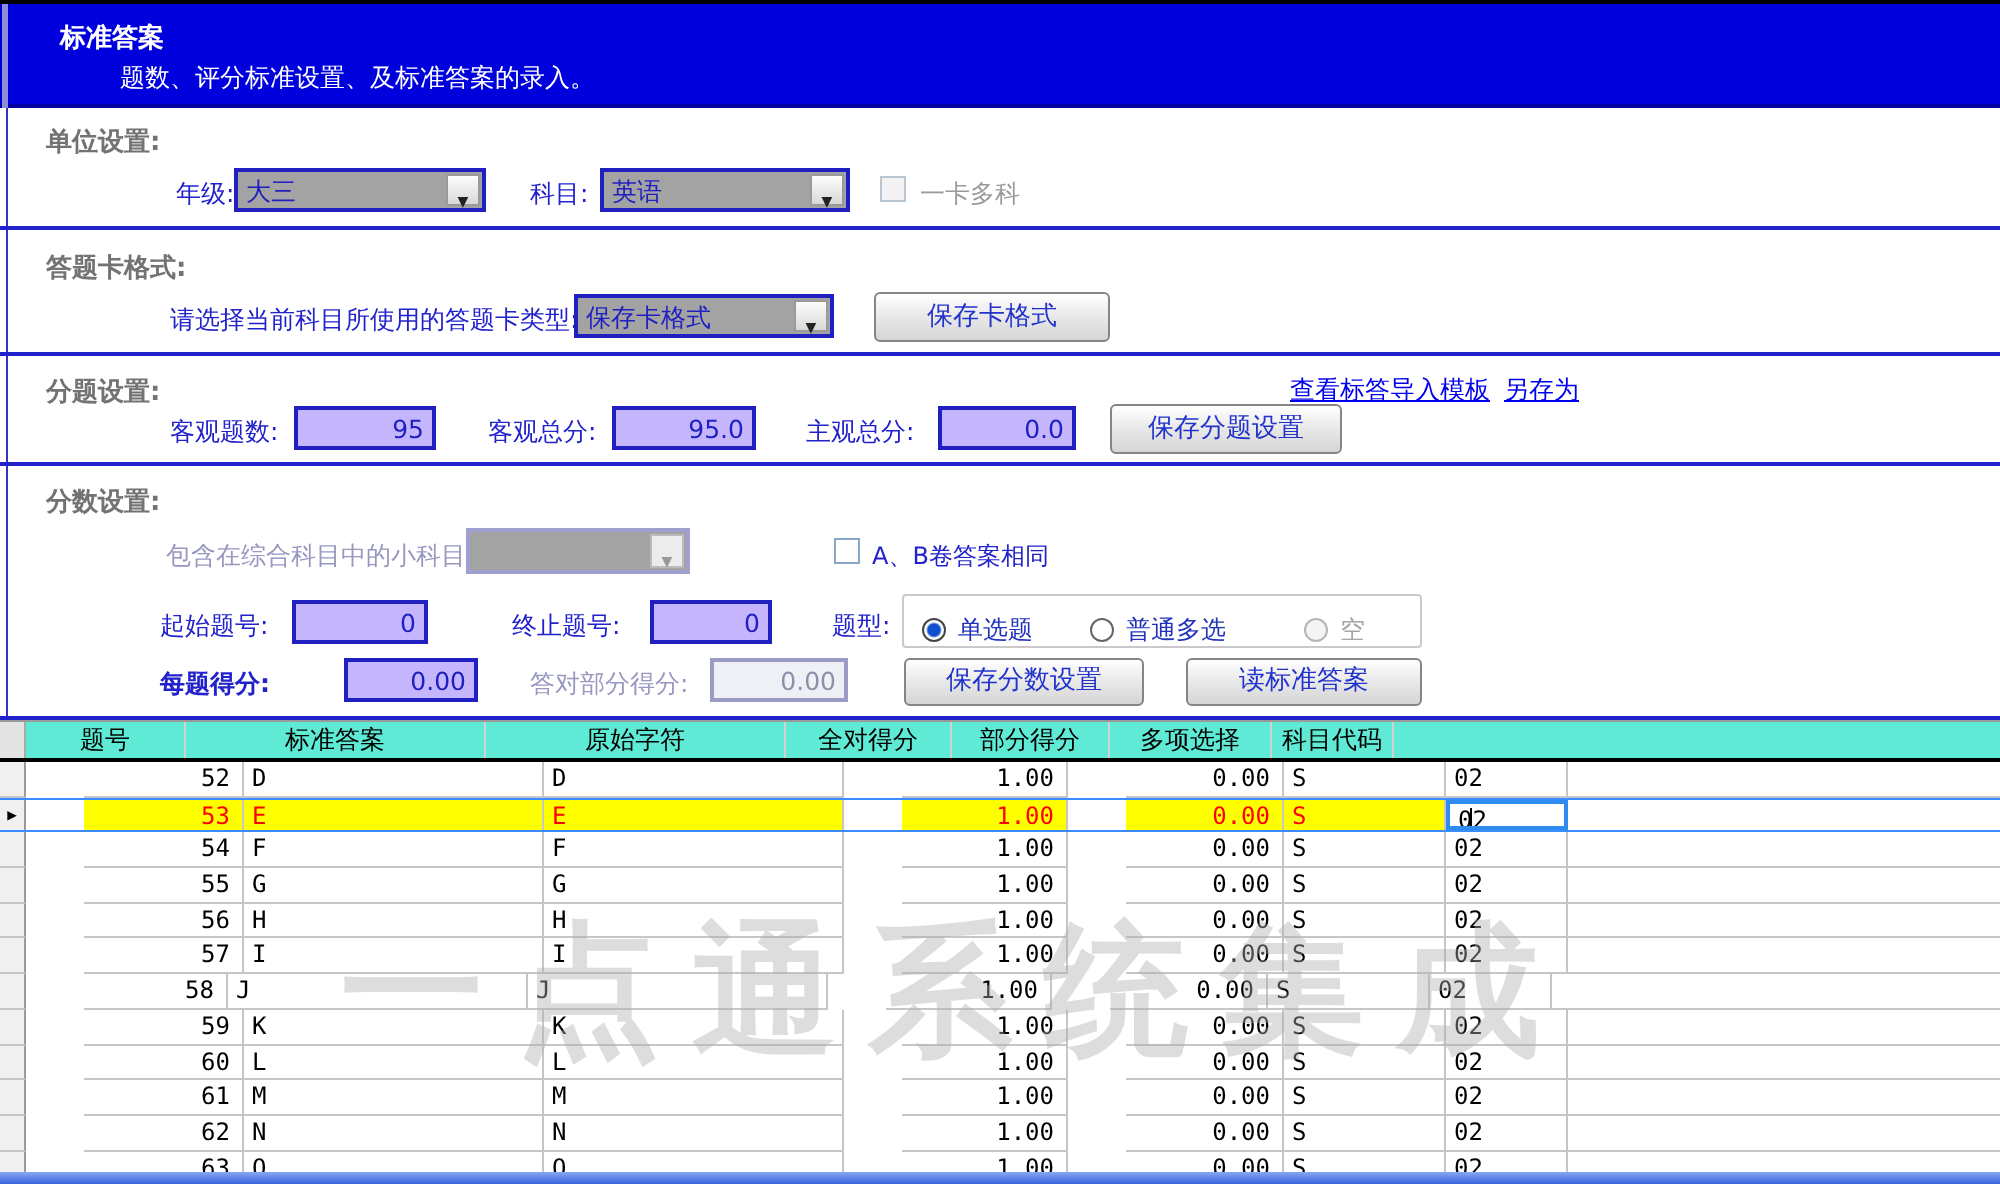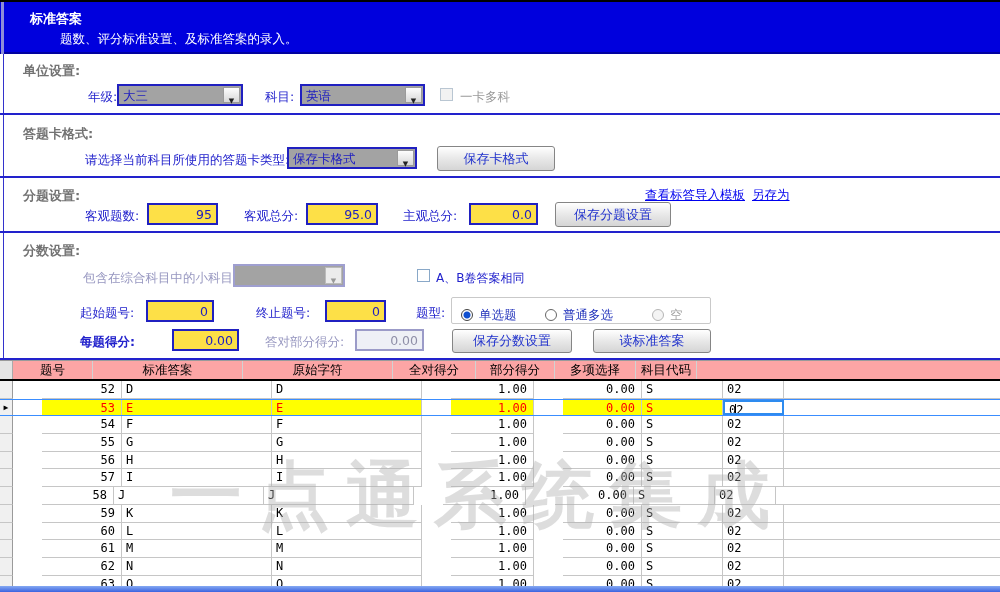--- a/index.html
+++ b/index.html
@@ -27,21 +27,21 @@
   .combo { background:#a3a3a3; border:2px solid #2020c0; }
   .combo .val { position:absolute; left:4px; top:2px; font-size:12.5px; color:#2020c0; }
   .combo .arrow { position:absolute; right:1px; top:1px; bottom:1px; width:17px;
     background:linear-gradient(#fdfdfd,#d8d8d8); border:1px solid #9a9a9a; text-align:center; }
   .combo .arrow span { font-size:7px; color:#222; line-height:16px; }
   .combo.disabled { border-color:#9f9fd0; }
   .combo.disabled .arrow { background:#ececec; border-color:#bbb; }
   .combo.disabled .arrow span { color:#999; }
 
   
-  .tin { background:#fde047; border:2px solid #2020c0; font-size:12.5px; color:#2020c0;
+  .tin { background:#c4b5fd; border:2px solid #2020c0; font-size:12.5px; color:#2020c0;
     text-align:right; padding:2px 4px 0 0; }
   .tin.disabled { border-color:#9b9bc8; background:#eef0f6; color:#8f8fa8; }
 
   
   .btn { background:linear-gradient(#ffffff,#e9e9e9 48%,#d5d5d5); border:1px solid #858585;
     border-radius:3px; color:#2233cc; font-size:13px; text-align:center; cursor:default; }
   .btn span { display:inline-block; }
 
   .link { color:#0000ee; font-size:12.5px; text-decoration:underline; }
 
@@ -50,21 +50,21 @@
   .cb.disabled { background:#f2f2f2; border-color:#b9c6d2; }
   .radio { display:inline-block; width:12px; height:12px; border-radius:50%;
     border:1px solid #666; background:#fff; vertical-align:-2px; }
   .radio.checked { background:radial-gradient(circle at 50% 50%, #1050d0 0 3px, #fff 4px); border-color:#444; }
   .radio.disabled { border-color:#b5b5b5; background:#f4f4f4; }
   .rlabel { font-size:12.5px; color:#2233bb; margin-left:6px; }
   .rlabel.disabled { color:#a5a5a5; }
   .radio-group { border:1px solid #c9c9c9; border-radius:2px; background:#fff; }
 
   
-  .thead { left:0; top:360px; width:1000px; height:32px; background:#fca5a5;
+  .thead { left:0; top:360px; width:1000px; height:32px; background:#5eead4;
     border-top:1px solid #9a9a9a; display:flex; }
   .th { font-size:12.5px; color:#000; text-align:center; line-height:18px;
     border-right:1px solid #d2d2d2; overflow:hidden; white-space:nowrap; }
   .th.sel { border-right:1px solid #aaa; background:#e4e4e4; }
   .head-bline { left:0; top:379px; width:1000px; height:2px; background:#000; }
   .tbody { left:0; top:381px; width:1000px; height:205px; overflow:hidden; }
   .trow { display:flex; height:17.7px; background:#fff; }
   .td { border-right:1px solid #c6c6c6; border-bottom:1px solid #c6c6c6;
     font-family:"DejaVu Sans Mono", monospace; font-size:12px; color:#000;
     line-height:16px; overflow:hidden; white-space:nowrap; }

